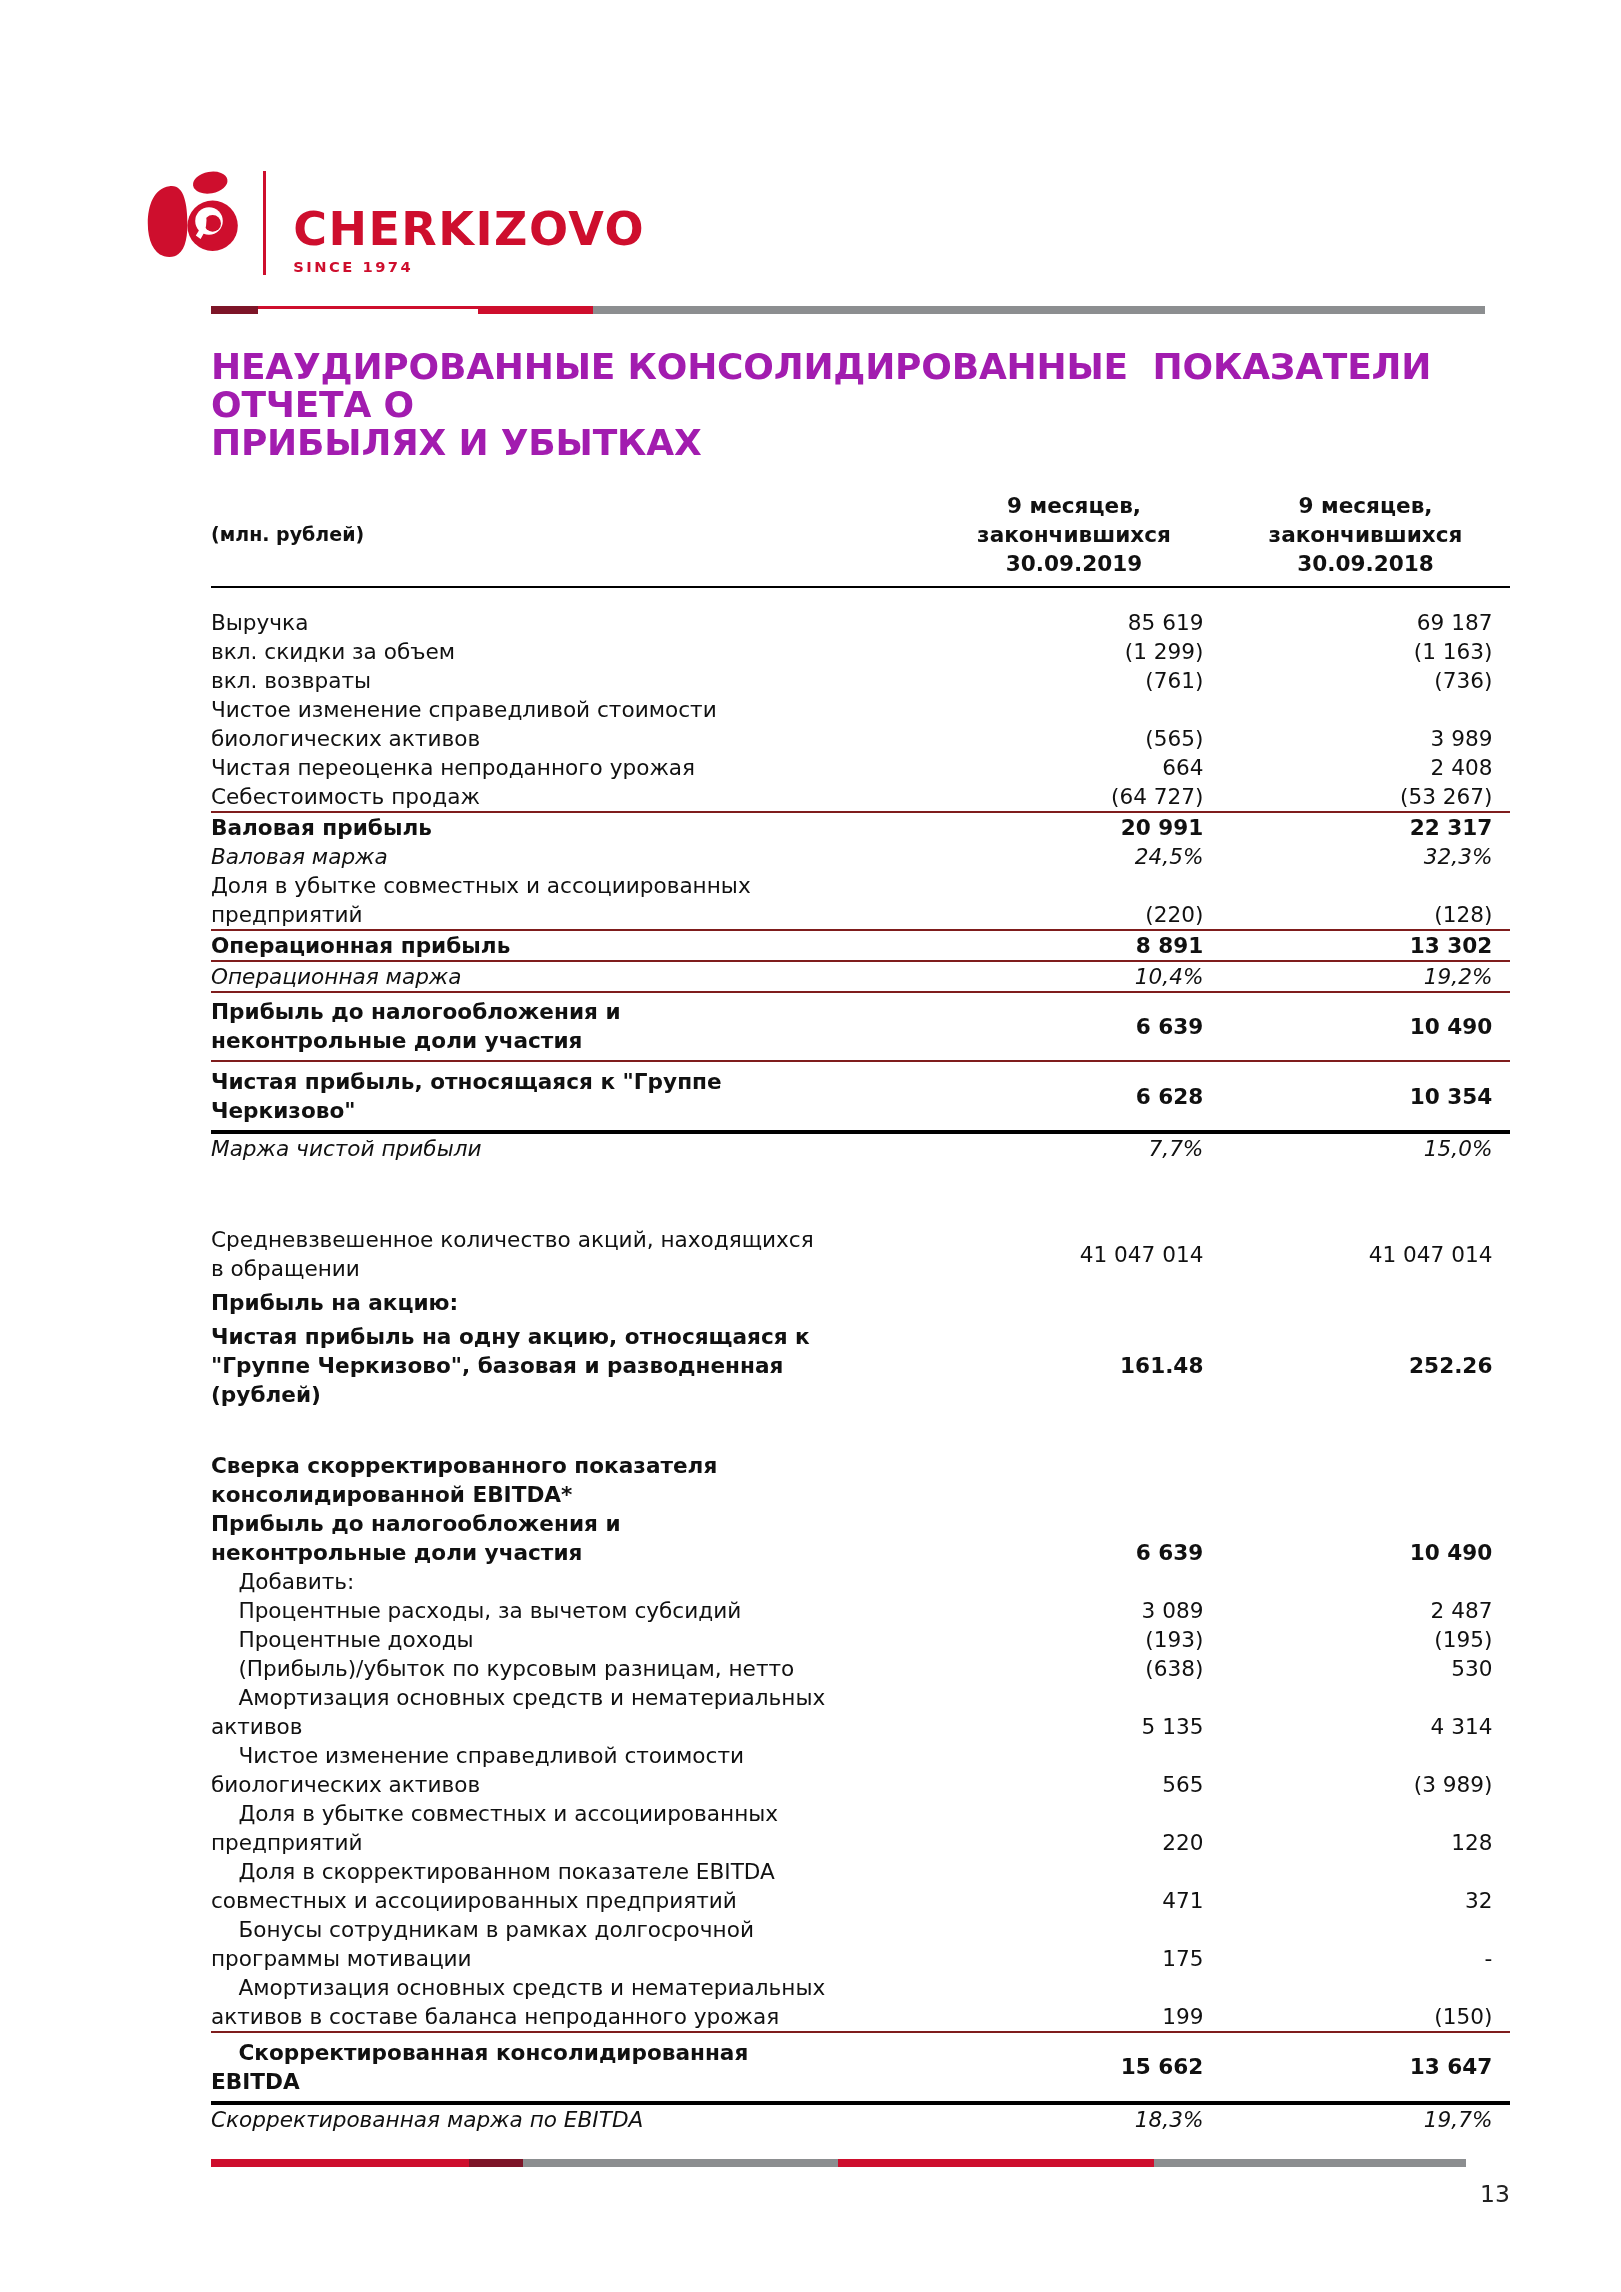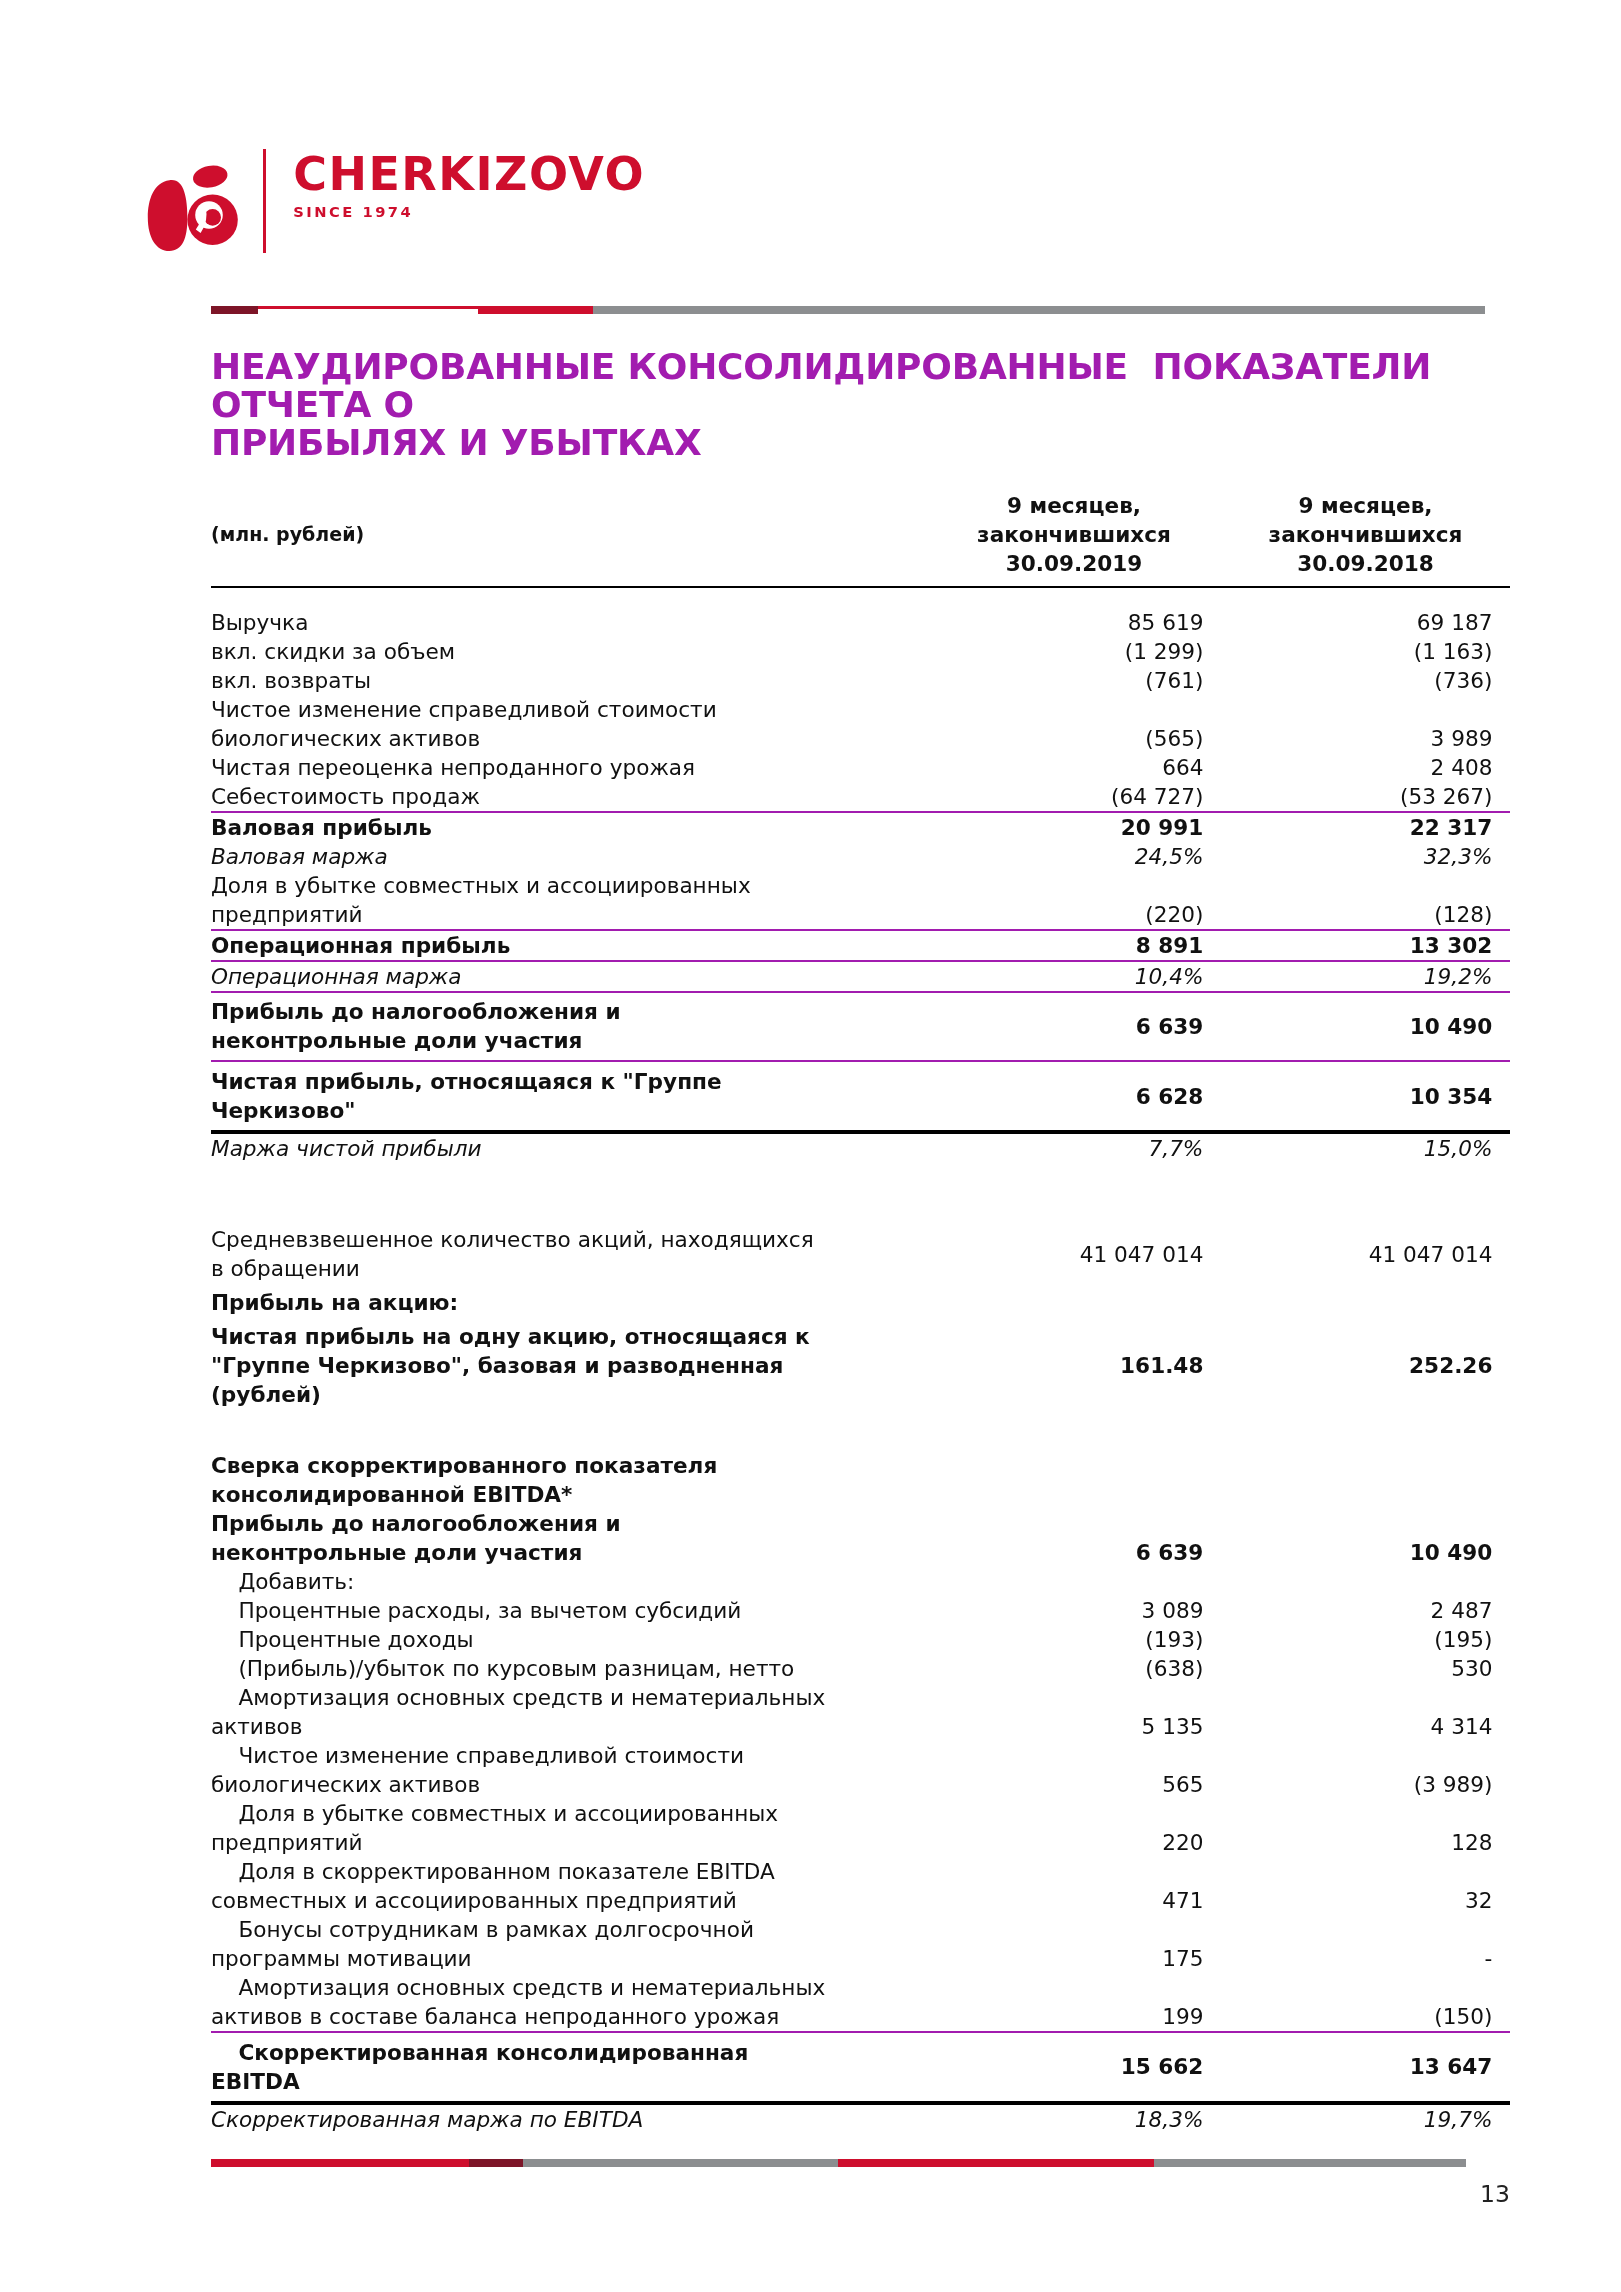--- a/index.html
+++ b/index.html
@@ -4,21 +4,21 @@
 <style>
   html,body{margin:0;padding:0;background:#ffffff;}
   body{
     width:1621px;height:2293px;position:relative;
     font-family:"DejaVu Sans","Liberation Sans",sans-serif;
     color:#111111;-webkit-font-smoothing:antialiased;
   }
   .page{position:absolute;inset:0;background:#fff;overflow:hidden;}
 
   
-  .logo{position:absolute;left:137px;top:149px;display:flex;align-items:flex-start;}
+  .logo{position:absolute;left:137px;top:155px;display:flex;align-items:flex-end;}
   .logo-mark{width:120px;height:120px;flex:0 0 auto;}
   .logo-divider{width:2.9px;height:104px;background:var(--accent);margin:0 27.4px 0 5.9px;}
   .logo-text{display:flex;flex-direction:column;justify-content:center;}
   .brand{font-size:46px;font-weight:bold;color:var(--accent);letter-spacing:1.5px;line-height:51px;}
   .tagline{font-size:14.7px;font-weight:bold;color:var(--accent);letter-spacing:2.5px;margin-top:2.9px;}
 
   
   .content{position:absolute;left:211px;top:306px;width:1299px;}
 
   
@@ -51,21 +51,21 @@
   .c2{width:289px;}
   .tbody{padding-top:20px;}
 
   .row{display:flex;align-items:flex-end;}
   .row .label{flex:1;font-size:21.6px;line-height:29px;white-space:pre-line;padding-right:9.8px;}
   .row .val{font-size:21.6px;line-height:29px;text-align:right;box-sizing:border-box;padding-right:17.6px;}
   .row.bold .label,.row.bold .val{font-weight:bold;}
   .row.italic .label,.row.italic .val{font-style:italic;}
   .row.indent .label{text-indent:27.4px;}
   .row.vcenter{align-items:center;padding:4.9px 0;}
-  .row.bthin{border-bottom:2px solid #a21caf;}
+  .row.bthin{border-bottom:2px solid #7f1d1d;}
   .row.bthick{border-bottom:4.9px solid #000;}
   .row.sp-lg{height:57px;}
   .row.sp-md{height:37px;}
 
   .pageno{margin-top:13.7px;text-align:right;font-size:23.5px;color:#222;}
 </style>
 </head>
 <body>
 
 <div class="page">

